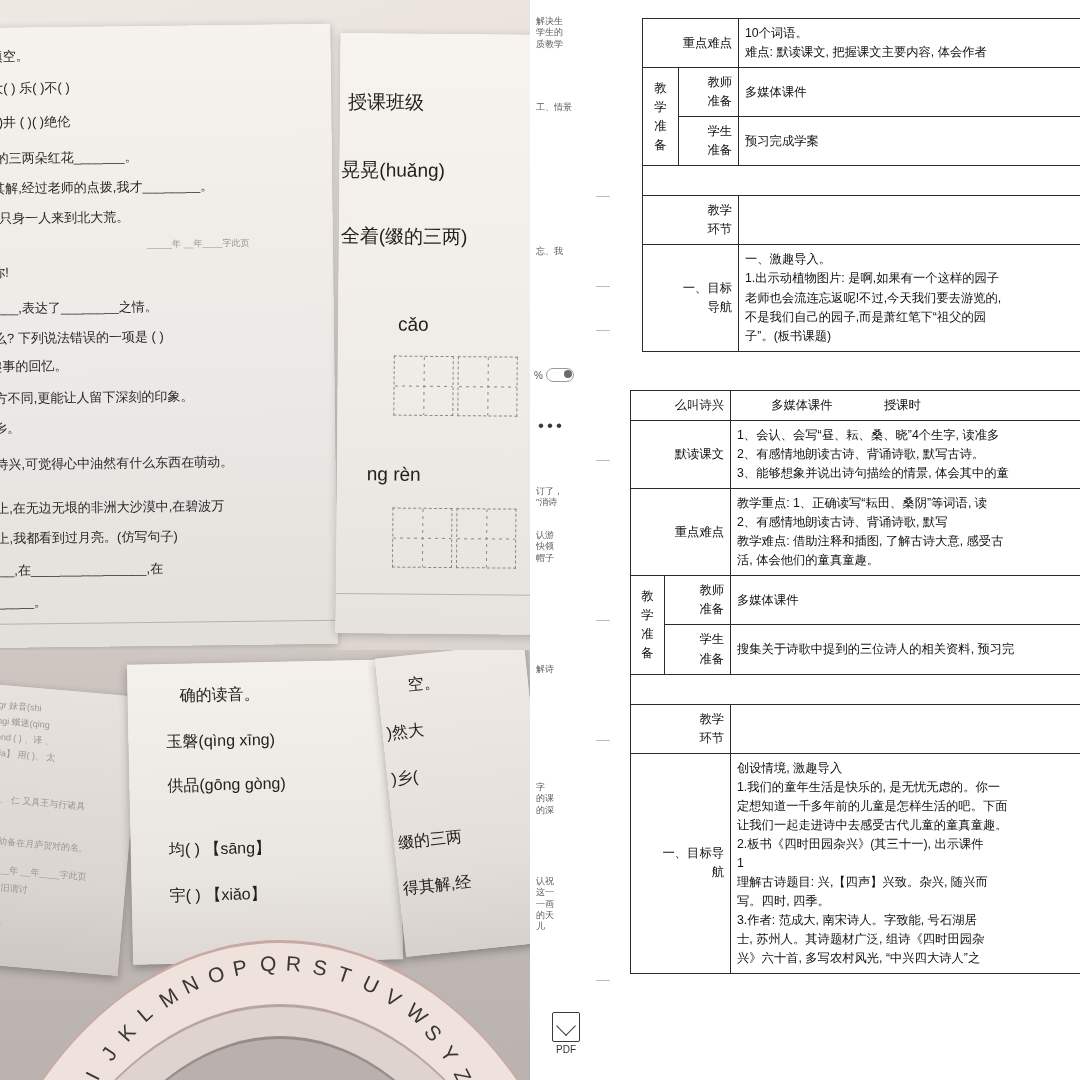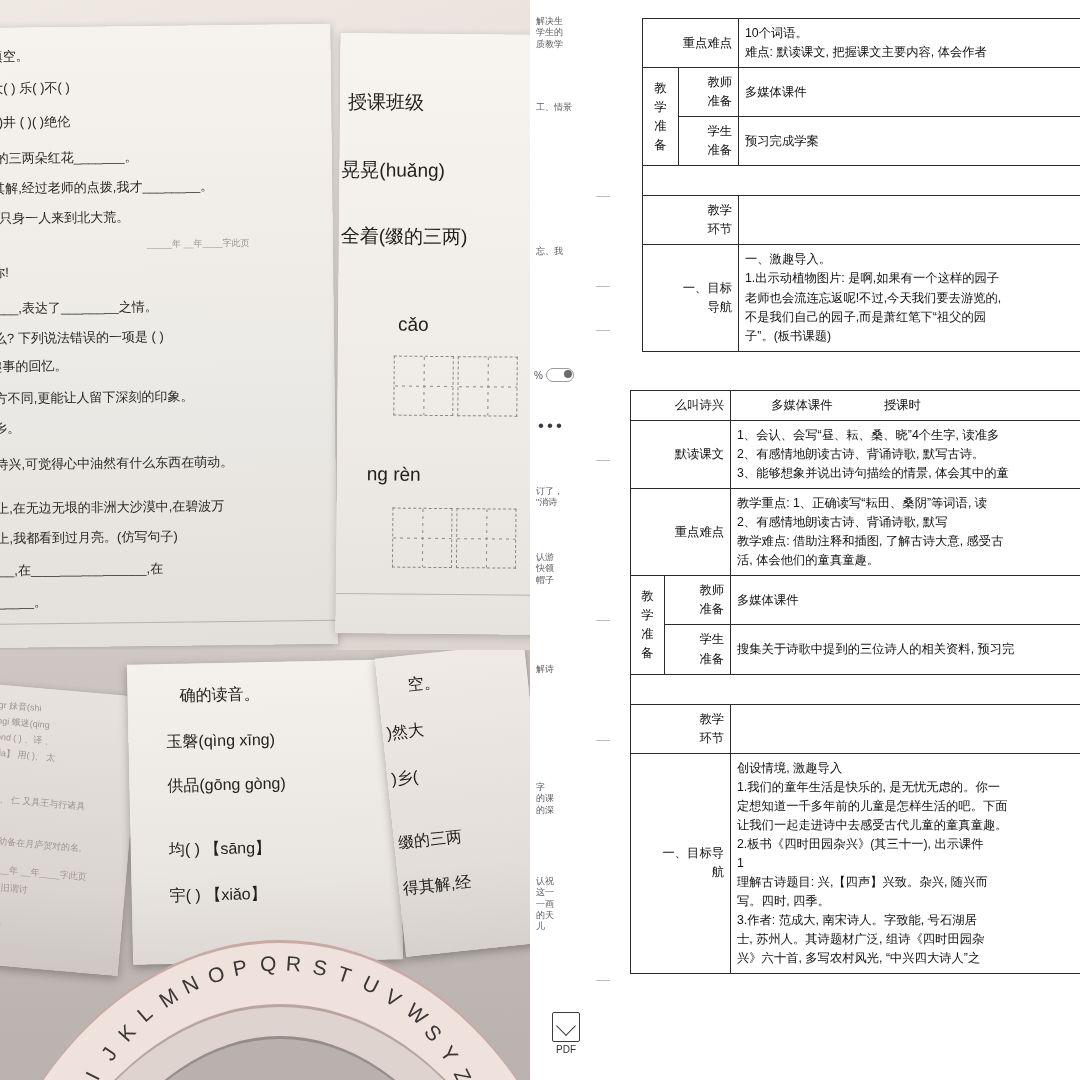--- a/index.html
+++ b/index.html
@@ -398,21 +398,21 @@
 
     <div class="rail-pct">
       <span>%</span>
       <span class="pill"></span>
     </div>
     <div class="rail-dots">•••</div>
 
     <div class="rail-tick" style="top:460px;"></div>
     <div class="rail-item" style="top:486px; white-space:pre-line;">订了，
 "消诗</div>
-    <div class="rail-item" style="top:552px; white-space:pre-line;">认游
+    <div class="rail-item" style="top:530px; white-space:pre-line;">认游
 快领
 帽子</div>
     <div class="rail-tick" style="top:620px;"></div>
     <div class="rail-item" style="top:664px;">解诗</div>
     <div class="rail-tick" style="top:740px;"></div>
     <div class="rail-item" style="top:782px; white-space:pre-line;">字
 的课
 的深</div>
     <div class="rail-item" style="top:876px; white-space:pre-line;">认祝
 这一

